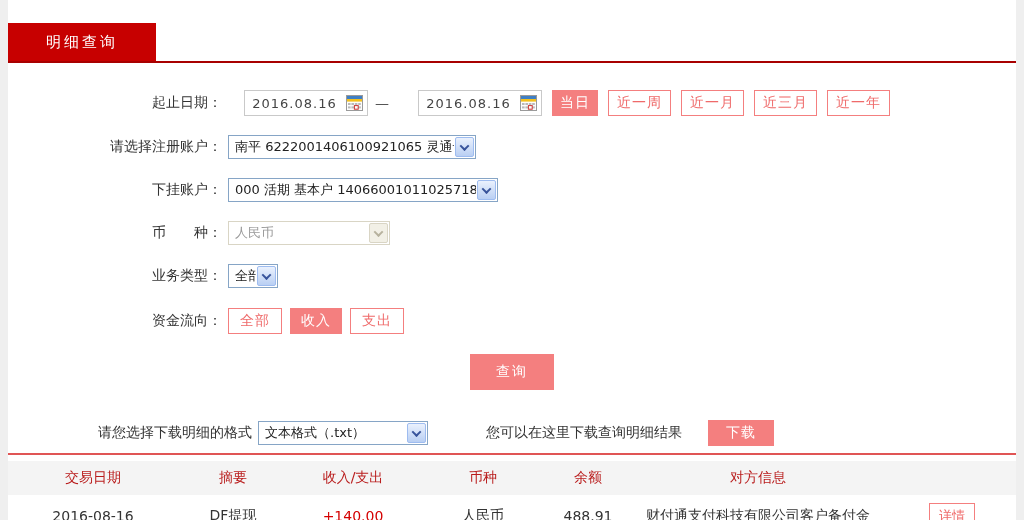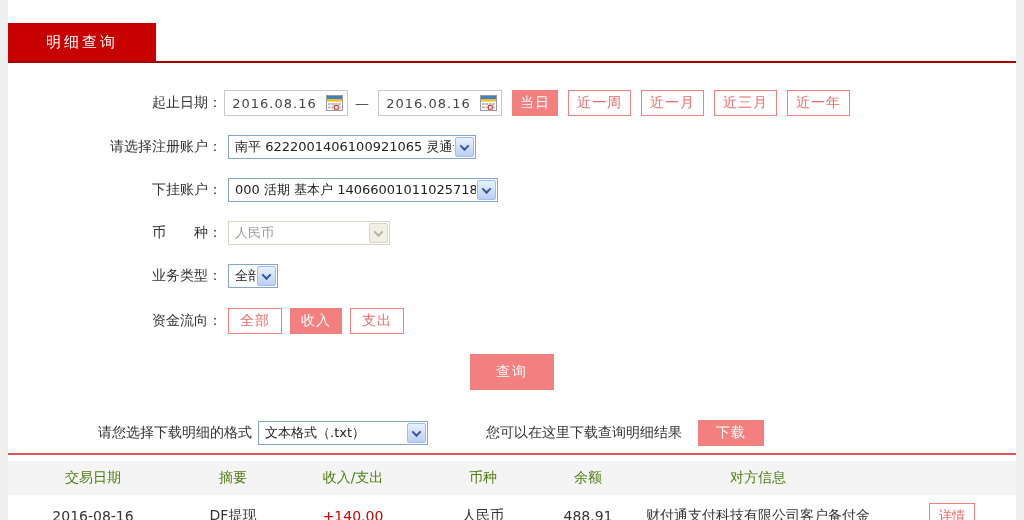--- a/index.html
+++ b/index.html
@@ -19,21 +19,21 @@
     font-size:15px;letter-spacing:3px;cursor:pointer;
   }
 
   
   .form{padding-top:27px;}
   .frow{display:flex;align-items:center;margin-bottom:19px;height:24px;}
   .frow.tall{height:26px;}
   .flabel{width:214px;flex:none;text-align:right;font-size:14px;color:#333;white-space:pre;}
 
   
-  .datebox{display:flex;align-items:center;border:1px solid #c9c9c9;height:24px;width:122px;background:#fff;margin-left:2px;cursor:text;}
+  .datebox{display:flex;align-items:center;border:1px solid #c9c9c9;height:24px;width:122px;background:#fff;margin-left:22px;cursor:text;}
   .dateval{flex:1;text-align:center;font-size:13px;color:#444;letter-spacing:1px;}
   .calbtn{width:21px;height:18px;margin-right:2px;display:flex;align-items:center;justify-content:center;cursor:pointer;}
   .dash{margin:0 7px;color:#555;font-size:14px;}
 
   
   .xpsel{display:flex;align-items:center;border:1px solid #86a5c6;height:22px;background:#fff;margin-left:6px;font-size:13px;color:#222;cursor:pointer;}
   .xpsel .txt{padding:0 6px;flex:1;white-space:nowrap;overflow:hidden;}
   .xparrow{width:17px;height:18px;margin:1px;flex:none;border:1px solid #9ebcf0;border-radius:2px;
     background:linear-gradient(#eaf1fd,#b9cff3);display:flex;align-items:center;justify-content:center;}
   .chev{width:5px;height:5px;border-right:2px solid #38549b;border-bottom:2px solid #38549b;
@@ -54,25 +54,25 @@
   .qbtn{height:26px;padding:0 8px;margin-left:10px;letter-spacing:1px;}
   .fbtn{height:26px;padding:0 11px;margin-left:8px;letter-spacing:1px;}
   .fbtn:first-of-type{margin-left:6px;}
 
   .queryrow{display:flex;justify-content:center;margin-top:16px;}
   .querybtn{width:84px;height:36px;letter-spacing:2px;}
 
   
   .dlrow{display:flex;align-items:center;margin-top:30px;padding-left:90px;font-size:14px;color:#333;height:26px;}
   .dlhint{margin-left:58px;}
-  .dlbtn{width:66px;height:26px;margin-left:16px;letter-spacing:1px;}
+  .dlbtn{width:66px;height:26px;margin-left:26px;letter-spacing:1px;}
 
   
   .tline{margin-top:7px;border-top:2px solid #e05555;}
-  .thead{display:flex;align-items:center;height:34px;background:#f4f4f4;margin-top:6px;color:#4d7c0f;font-size:14px;}
+  .thead{display:flex;align-items:center;height:34px;background:#f4f4f4;margin-top:6px;color:#b91c1c;font-size:14px;}
   .trow{display:flex;align-items:center;height:42px;background:#fff;border-bottom:1px solid #e2e2e2;font-size:14px;color:#333;}
   .cell{text-align:center;flex:none;}
   .c1{width:170px;}.c2{width:110px;}.c3{width:130px;}.c4{width:130px;}
   .c5{width:80px;}.c6{width:260px;}.c7{width:128px;}
   .amount{color:#d40000;}
   .detailbtn{height:26px;padding:0 9px;font-size:13px;margin:0 auto;}
 </style>
 </head>
 <body>
 

